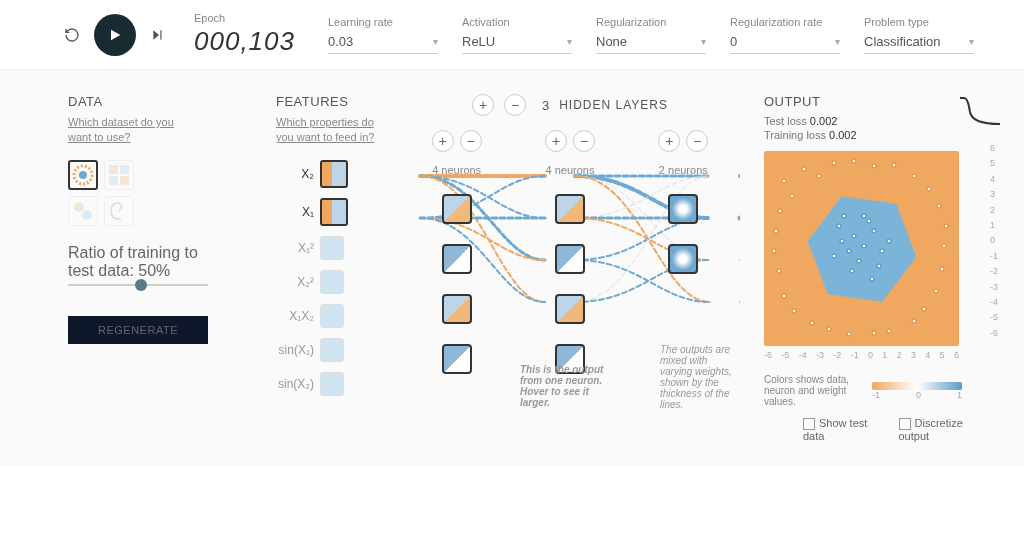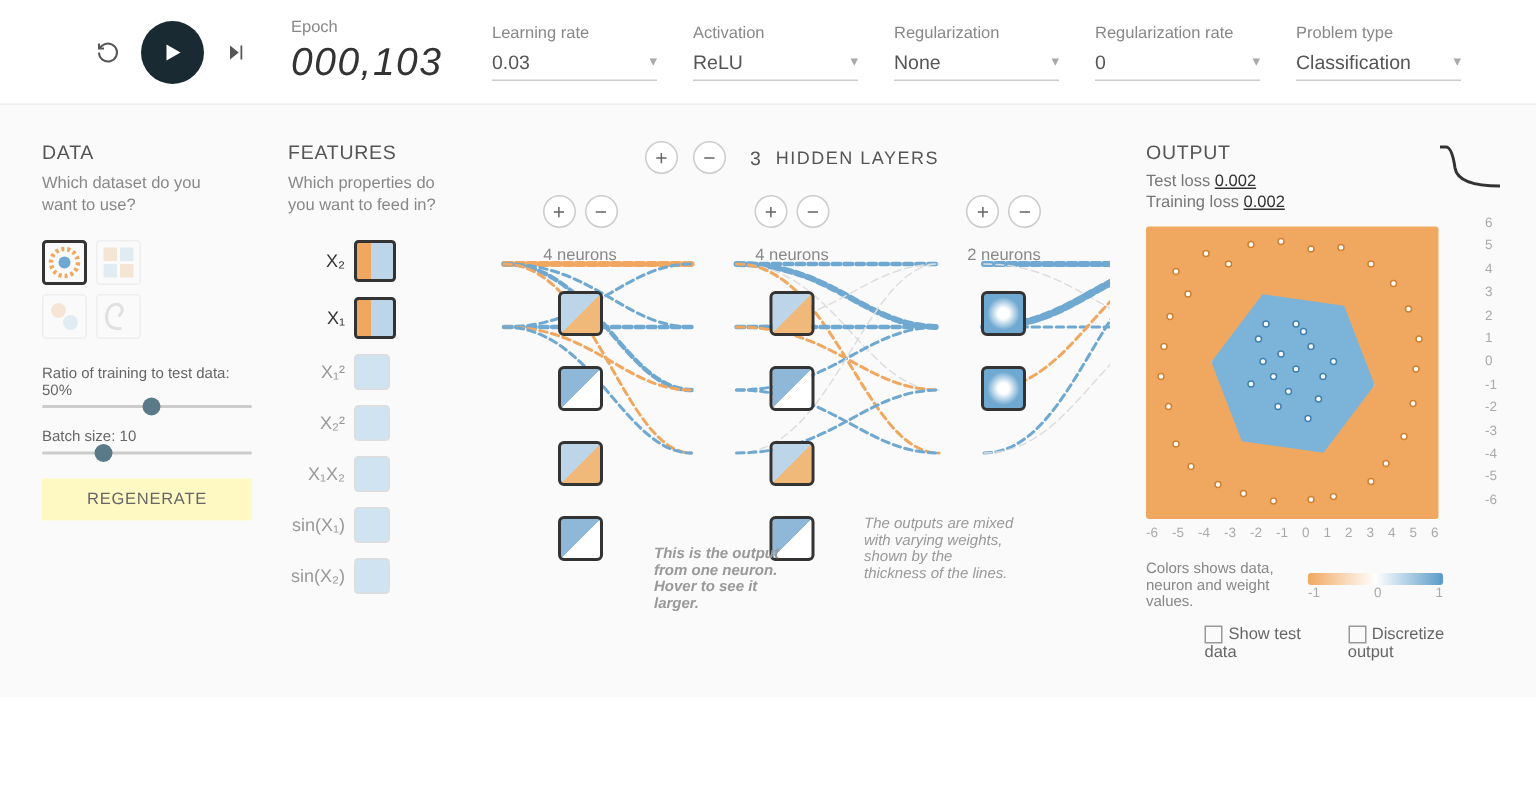--- a/index.html
+++ b/index.html
@@ -7,53 +7,53 @@
   .topbar { display: flex; align-items: center; padding: 12px 20px 12px 60px; border-bottom: 1px solid #eee; gap: 24px; background:#fff;}
   .controls-group { display:flex; align-items:center; gap:10px; }
   .icon-btn { width: 24px; height: 24px; display:flex; align-items:center; justify-content:center; color:#555; cursor:pointer; border-radius:50%; }
   .play-btn { width: 42px; height: 42px; border-radius: 50%; background:#1a2a33; display:flex; align-items:center; justify-content:center; cursor:pointer; }
   .play-btn svg { fill:#fff; }
   .stat-col { display:flex; flex-direction:column; min-width:110px;justify-content:flex-end; }
   .stat-label { font-size: 11px; color:#888; margin-bottom:2px; }
   .epoch-val { font-size: 26px; color:#333; font-weight:300; letter-spacing:1px;font-style:italic; }
   .dropdown { display:flex; align-items:center; justify-content:space-between; border-bottom:1px solid #ccc; padding: 4px 0; min-width:100px; color:#555; font-size:13px; cursor:pointer; }
   .dropdown .chev { color:#aaa; font-size:10px; }
-  .main { display:flex; padding: 24px 40px 24px 28px; gap: 24px; background:#fafafa; }
+  .main { display:flex; padding: 24px 40px 24px 68px; gap: 24px; background:#fafafa; }
   .col { display:flex; flex-direction:column; }
   .col h3 { font-size: 13px; font-weight: 500; color:#555; letter-spacing:0.5px; margin-bottom:6px; text-transform:uppercase;}
-  .sub { font-size:11px; color:#888; line-height:1.4; margin-bottom:14px; max-width:120px;}
+  .sub { font-size:11px; color:#888; line-height:1.4; margin-bottom:14px; max-width:120px;text-decoration:underline;}
   .data-col { width: 140px; }
   .dataset-grid { display:grid; grid-template-columns: 30px 30px; gap:6px; margin-bottom:18px;}
   .dataset { width:30px; height:30px; border:1px solid #ddd; border-radius:3px; position:relative; cursor:pointer; display:flex; align-items:center; justify-content:center; overflow:hidden;}
   .dataset.sel { border:2px solid #333; }
   .slider-block { margin-bottom:14px; }
-  .slider-label { font-size:10px; color:#666; margin-bottom:4px; }
+  .slider-label { font-size:16px; color:#666; margin-bottom:4px; }
   .slider-track { position:relative; height:2px; background:#ccc; border-radius:1px; }
   .slider-thumb { position:absolute; top:-5px; width:12px; height:12px; border-radius:50%; background:#5a7a8a; }
-  .btn-flat { background:#fef9c3; border:none; padding:8px 14px; font-size:11px; color:#666; letter-spacing:0.5px; cursor:pointer; margin-top:2px;}
-  .feat-col { width: 100px; }
+  .btn-flat { background:#0f172a; border:none; padding:8px 14px; font-size:11px; color:#666; letter-spacing:0.5px; cursor:pointer; margin-top:16px;}
+  .feat-col { width: 100px; margin-left: 44px; }
   .feat-row { display:flex; align-items:center; gap:6px; margin-bottom:10px; }
   .feat-lbl { font-size:12px; color:#999; width:38px; text-align:right;}
   .feat-lbl.on { color:#333; }
   .thumb { width:24px; height:24px; border-radius:3px; border:1px solid #ddd; background:#cfe3f0; position:relative; overflow:hidden;}
   .thumb.on { border:2px solid #333; width:28px; height:28px;}
   .net-col { flex:1; position:relative; }
   .net-header { display:flex; align-items:center; justify-content:center; gap:10px; margin-bottom:14px;}
   .round-btn { width:22px; height:22px; border-radius:50%; border:1px solid #ccc; display:flex; align-items:center; justify-content:center; cursor:pointer; font-size:14px; color:#666; background:#fff;}
   .layers-row { display:flex; justify-content:space-around; position:relative; }
   .layer { display:flex; flex-direction:column; align-items:center; gap:10px; }
   .layer-ctrl { display:flex; gap:6px; margin-bottom:2px;}
   .layer-lbl { font-size:11px; color:#888; margin-bottom:8px;}
   .neuron { width:30px; height:30px; border:2px solid #333; border-radius:4px; background:linear-gradient(135deg,#bcd5e8 50%,#f0b97a 50%); margin-bottom:10px;}
   .neuron.alt { background:linear-gradient(135deg,#8fb8d8 50%,#fff 50%);}
   .neuron.blue { background:radial-gradient(circle,#fff 20%,#6fa8d0 60%);}
   .note { font-size:10px; font-style:italic; color:#999; max-width:100px; position:absolute; }
   .out-col { width: 220px; }
   .loss-row { font-size:11px; color:#777; margin-bottom:2px;}
-  .loss-row span.v { color:#333;text-decoration:underline; }
+  .loss-row span.v { color:#333; }
   .output-plot { width:195px; height:195px; margin-top:8px; background:#f0a860; border-radius:2px; position:relative; display:flex; align-items:center; justify-content:center;}
   .hexagon { width:110px; height:110px; background:#7bb4d8; box-shadow:0 0 0 6px #fff; transform:rotate(8deg); clip-path: polygon(25% 5%, 75% 5%, 100% 50%, 75% 95%, 25% 95%, 0% 50%);}
   .axis-ticks { display:flex; justify-content:space-between; font-size:9px; color:#aaa; margin-top:4px; }
   .legend-row { font-size:10px; color:#888; margin-top:14px; display:flex; align-items:center; gap:8px;}
   .grad-bar { width:90px; height:8px; background:linear-gradient(90deg,#f0a860,#fff,#5a9bc8); border-radius:2px;}
   .check-row { display:flex; gap:18px; margin-top:10px; font-size:11px; color:#666;margin-left:39px;}
   .cb { width:12px; height:12px; border:1px solid #999; display:inline-block; margin-right:4px; vertical-align:middle;}
   svg.wires { position:absolute; top:54px; left:0; width:100%; height:320px; pointer-events:none; }
   .loss-curve { position:absolute; top:0; right:-18px; width:44px; height:32px;}
   .col.out-col .header-wrap { position:relative; }
@@ -151,26 +151,20 @@
       <div class="dataset" style="opacity:.4">
         <svg width="26" height="26">
             <path d="M13 13 Q18 8 13 5 Q6 4 5 13 Q5 22 15 21" fill="none" stroke="#bbb" stroke-width="2"></path>
           </svg>
       </div>
     </div>
     <div class="slider-block">
       <div class="slider-label">Ratio of training to test data:  50%</div>
       <div class="slider-track">
           <div class="slider-thumb" style="left:48%"></div>
-        </div>
-    </div>
-    <div class="slider-block">
-      <div class="slider-label">Batch size:  10</div>
-      <div class="slider-track">
-          <div class="slider-thumb" style="left:25%"></div>
         </div>
     </div>
     <button class="btn-flat">REGENERATE</button>
   </div>
 
   <div class="col feat-col">
     <h3>FEATURES</h3>
     <div class="sub">Which properties do you want to feed in?</div>
     <div id="feat-list">
         <div class="feat-row">

